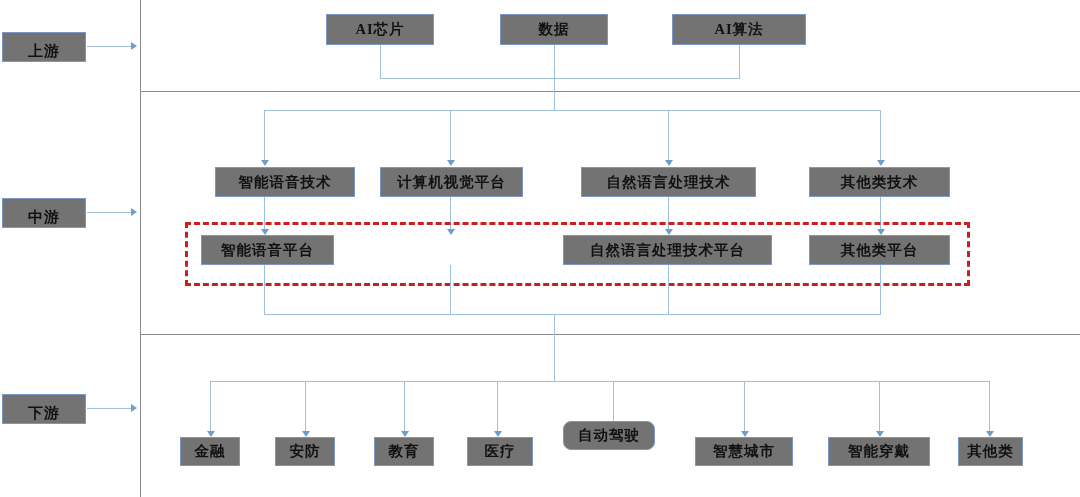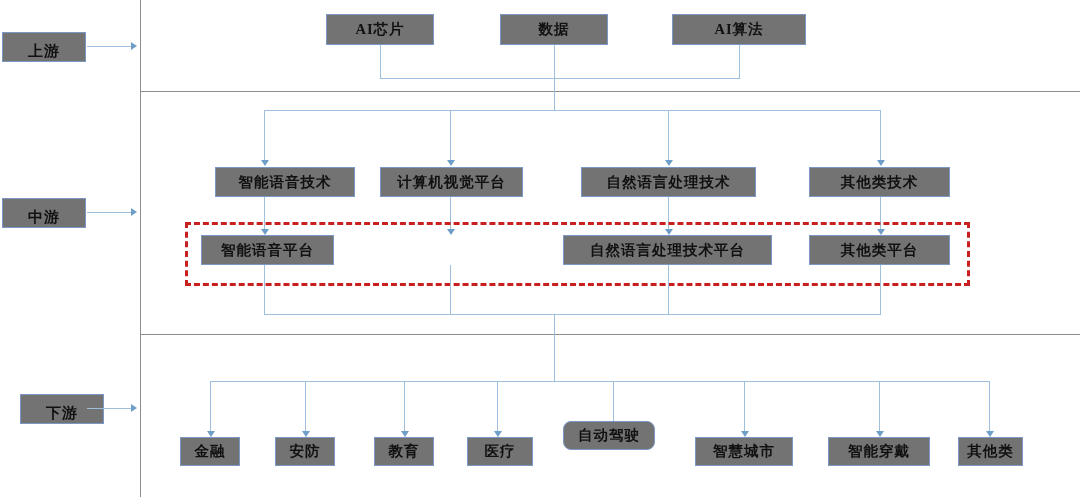--- a/index.html
+++ b/index.html
@@ -76,21 +76,21 @@
   </div>
   <div class="ln lnh" style="left:87px;top:46px;width:45px;"></div>
   <div class="arrow-r" style="left:131px;top:42px;"></div>
 
   <div class="node stage-label" style="left:2px;top:198px;width:84px;height:30px;">
     <span>中游</span>
   </div>
   <div class="ln lnh" style="left:87px;top:212px;width:45px;"></div>
   <div class="arrow-r" style="left:131px;top:208px;"></div>
 
-  <div class="node stage-label" style="left:20px;top:394px;width:84px;height:30px;">
+  <div class="node stage-label" style="left:2px;top:394px;width:84px;height:30px;">
     <span>下游</span>
   </div>
   <div class="ln lnh" style="left:87px;top:408px;width:45px;"></div>
   <div class="arrow-r" style="left:131px;top:404px;"></div>
 
   <div class="node" style="left:326px;top:14px;width:108px;height:31px;">
     <span>AI芯片</span>
   </div>
   <div class="node" style="left:500px;top:14px;width:108px;height:31px;">
     <span>数据</span>

